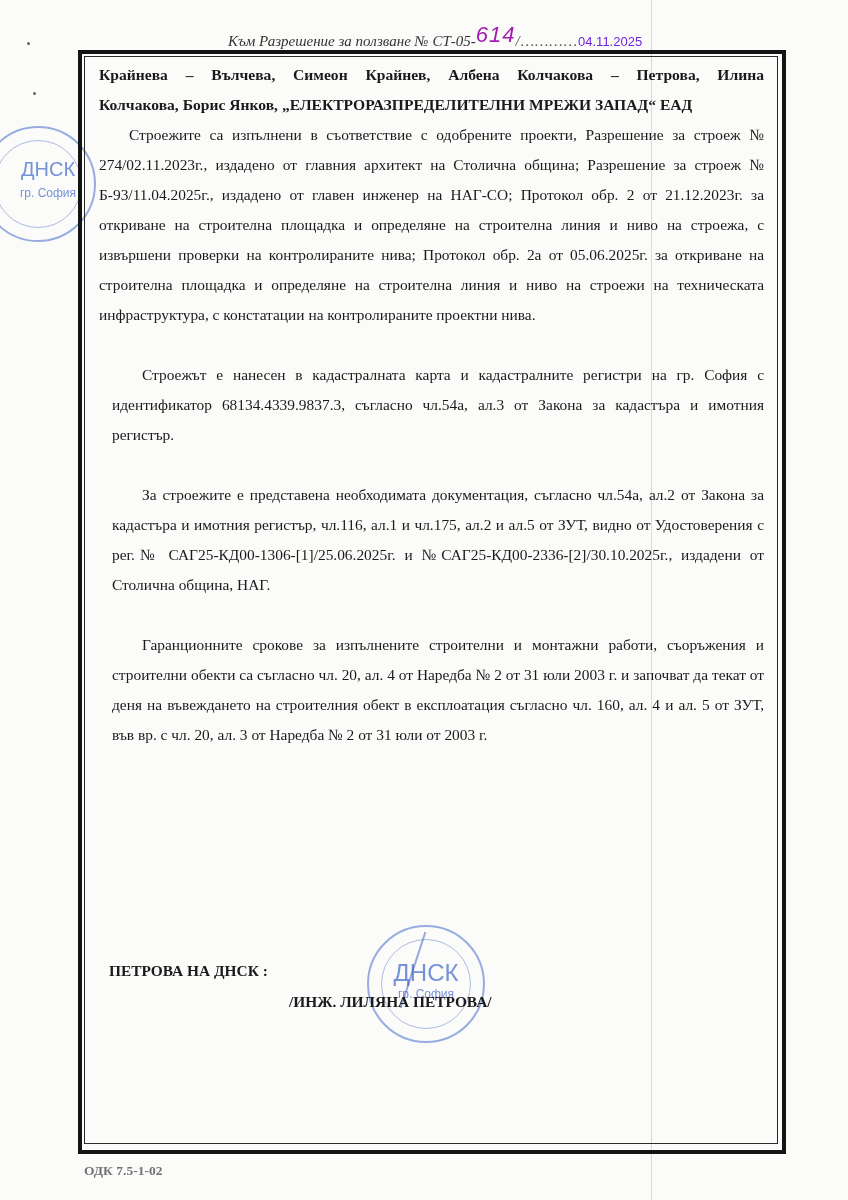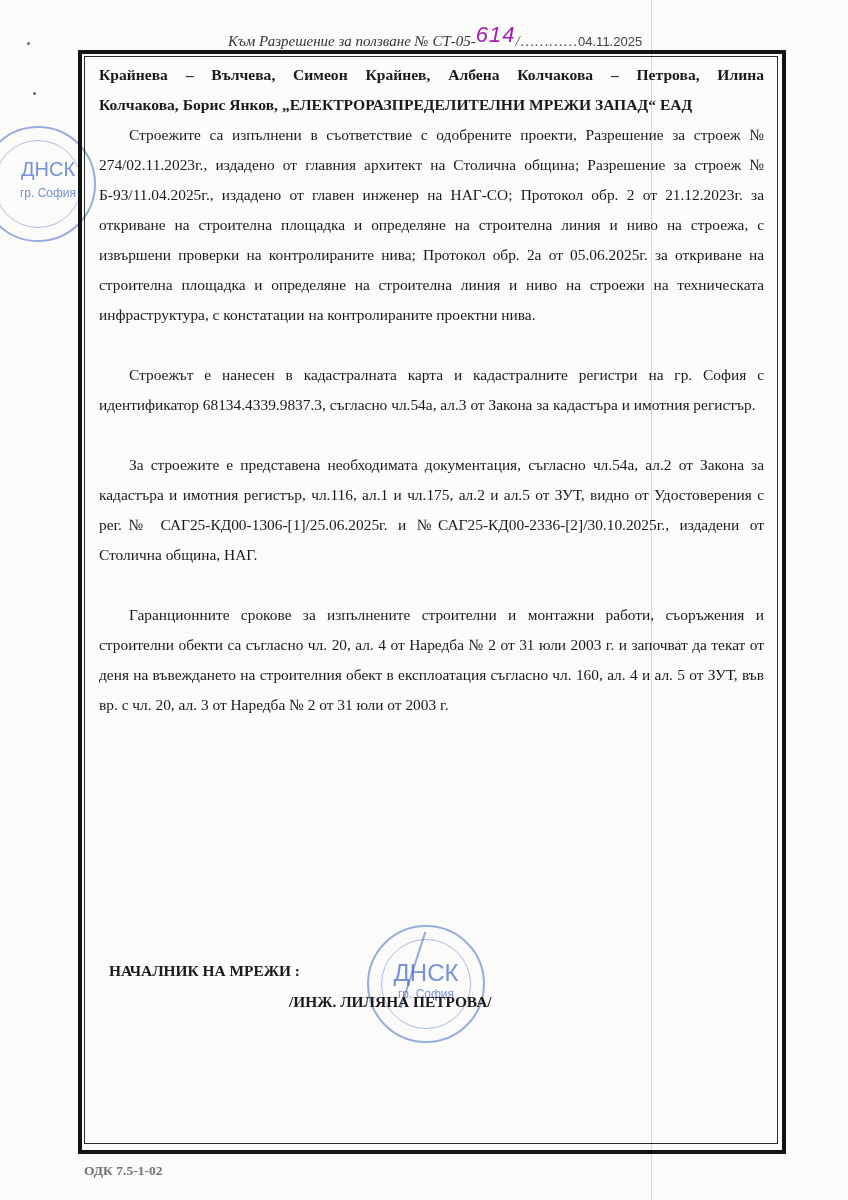--- a/index.html
+++ b/index.html
@@ -15,21 +15,21 @@
     white-space: nowrap;
   }
   .header-line .hand {
     font-family: "Liberation Sans", "DejaVu Sans", sans-serif;
     font-style: italic; color: #a21caf; font-size: 22px;
     position: relative; top: -4px; letter-spacing: 1px;
   }
   .header-line .dots { letter-spacing: 1px; color: #555; }
   .header-line .date {
     font-family: "Liberation Sans", "DejaVu Sans", sans-serif;
-    font-style: normal; font-size: 13px; color: #404040;
+    font-style: normal; font-size: 13px; color: #6d28d9;
   }
   .frame-outer {
     position: absolute; left: 78px; top: 50px; width: 700px; height: 1096px;
     border: 4px solid #141414;
   }
   .frame-inner {
     position: absolute; left: 84px; top: 56px; width: 692px; height: 1086px;
     border: 1px solid #2a2a2a;
   }
   .scan-line {
@@ -42,21 +42,21 @@
   }
   .parties {
     font-weight: bold; text-align: justify; text-align-last: justify;
     margin: 0; font-size: 15.6px;
   }
   .parties.last { text-align-last: left; }
   .para {
     text-indent: 30px; text-align: justify; margin: 0;
   }
   .gap-1 { }
-  .gap-2 { margin-top: 30px; }
+  .gap-2 { margin-top: 30px; margin-left: 13px; }
   .sig-title {
     position: absolute; left: 109px; top: 962px;
     font-weight: bold; font-size: 15.4px;
   }
   .sig-name {
     position: absolute; left: 289px; top: 993px;
     font-weight: bold; font-size: 15.4px;
   }
   .stamp {
     position: absolute; border-radius: 50%;
@@ -115,16 +115,16 @@
   <p class="para gap-2">За строежите е представена необходимата документация, съгласно чл.54а, ал.2 от Закона за кадастъра и имотния регистър, чл.116, ал.1 и чл.175, ал.2 и ал.5 от ЗУТ, видно от Удостоверения с рег.№ САГ25-КД00-1306-[1]/25.06.2025г. и №САГ25-КД00-2336-[2]/30.10.2025г., издадени от Столична община, НАГ.</p>
   <p class="para gap-2">Гаранционните срокове за изпълнените строителни и монтажни работи, съоръжения и строителни обекти са съгласно чл. 20, ал. 4 от Наредба № 2 от 31 юли 2003 г. и започват да текат от деня на въвеждането на строителния обект в експлоатация съгласно чл. 160, ал. 4 и ал. 5 от ЗУТ, във вр. с чл. 20, ал. 3 от Наредба № 2 от 31 юли от 2003 г.</p>
 </div>
 
 <div class="stamp stamp-sig">
   <span class="s-main">ДНСК</span>
   <span class="s-sub">гр. София</span>
 </div>
 <div class="sig-stroke"></div>
 
-<div class="sig-title">НАЧАЛНИК НА МРЕЖИ :</div>
+<div class="sig-title">ПЕТРОВА НА ДНСК :</div>
 <div class="sig-name">/ИНЖ. ЛИЛЯНА ПЕТРОВА/</div>
 
 <div class="footer-code">ОДК 7.5-1-02</div>
 
 </body></html>

